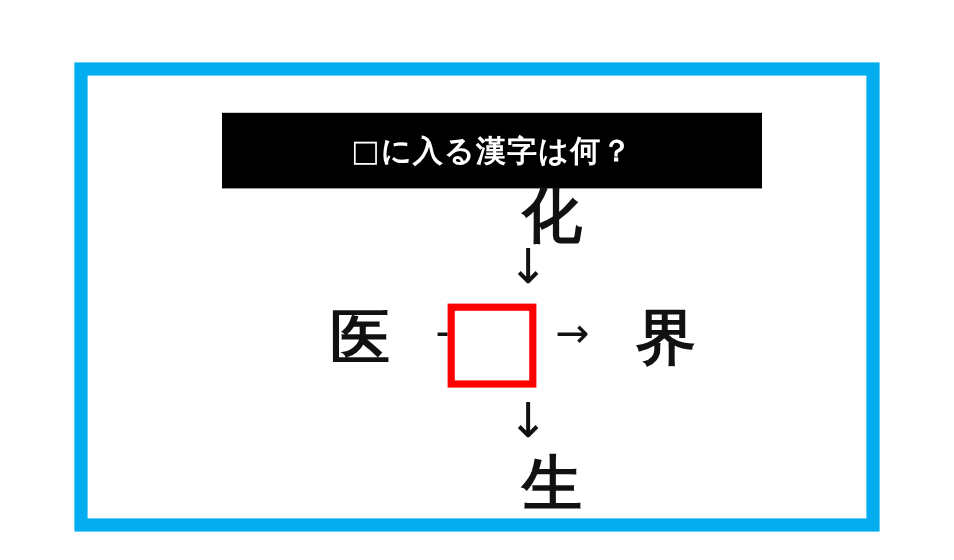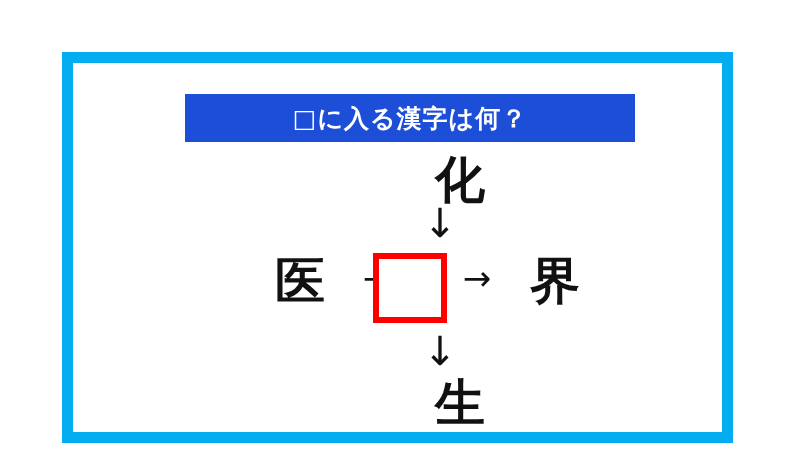--- a/index.html
+++ b/index.html
@@ -25,22 +25,22 @@
     border: 11px solid #03ADEF;
     background: #ffffff;
   }
 
   
   .title-banner {
     position: absolute;
     left: 185px;
     top: 94px;
     width: 450px;
-    height: 48px;
-    background: #1d4ed8;
+    height: 63px;
+    background: #000000;
     display: flex;
     align-items: center;
     justify-content: center;
   }
   .title-text {
     color: #ffffff;
     font-size: 25px;
     font-weight: bold;
     letter-spacing: 1px;
     line-height: 1;

